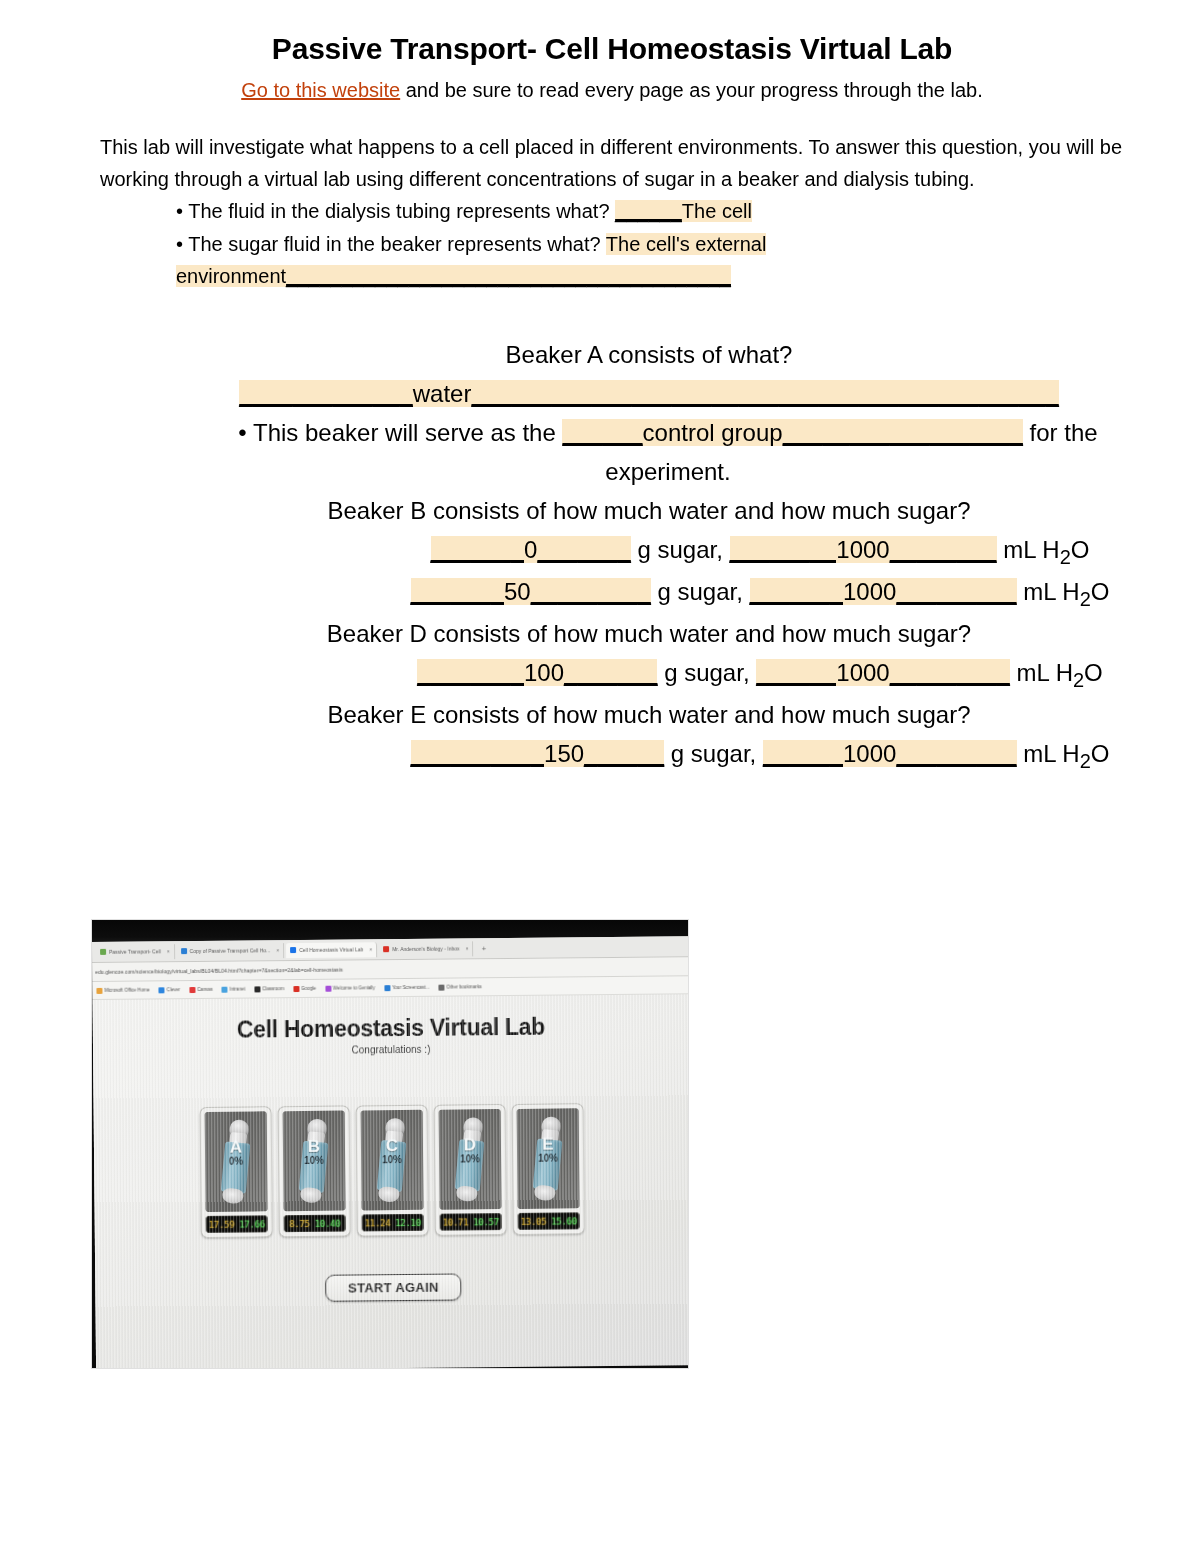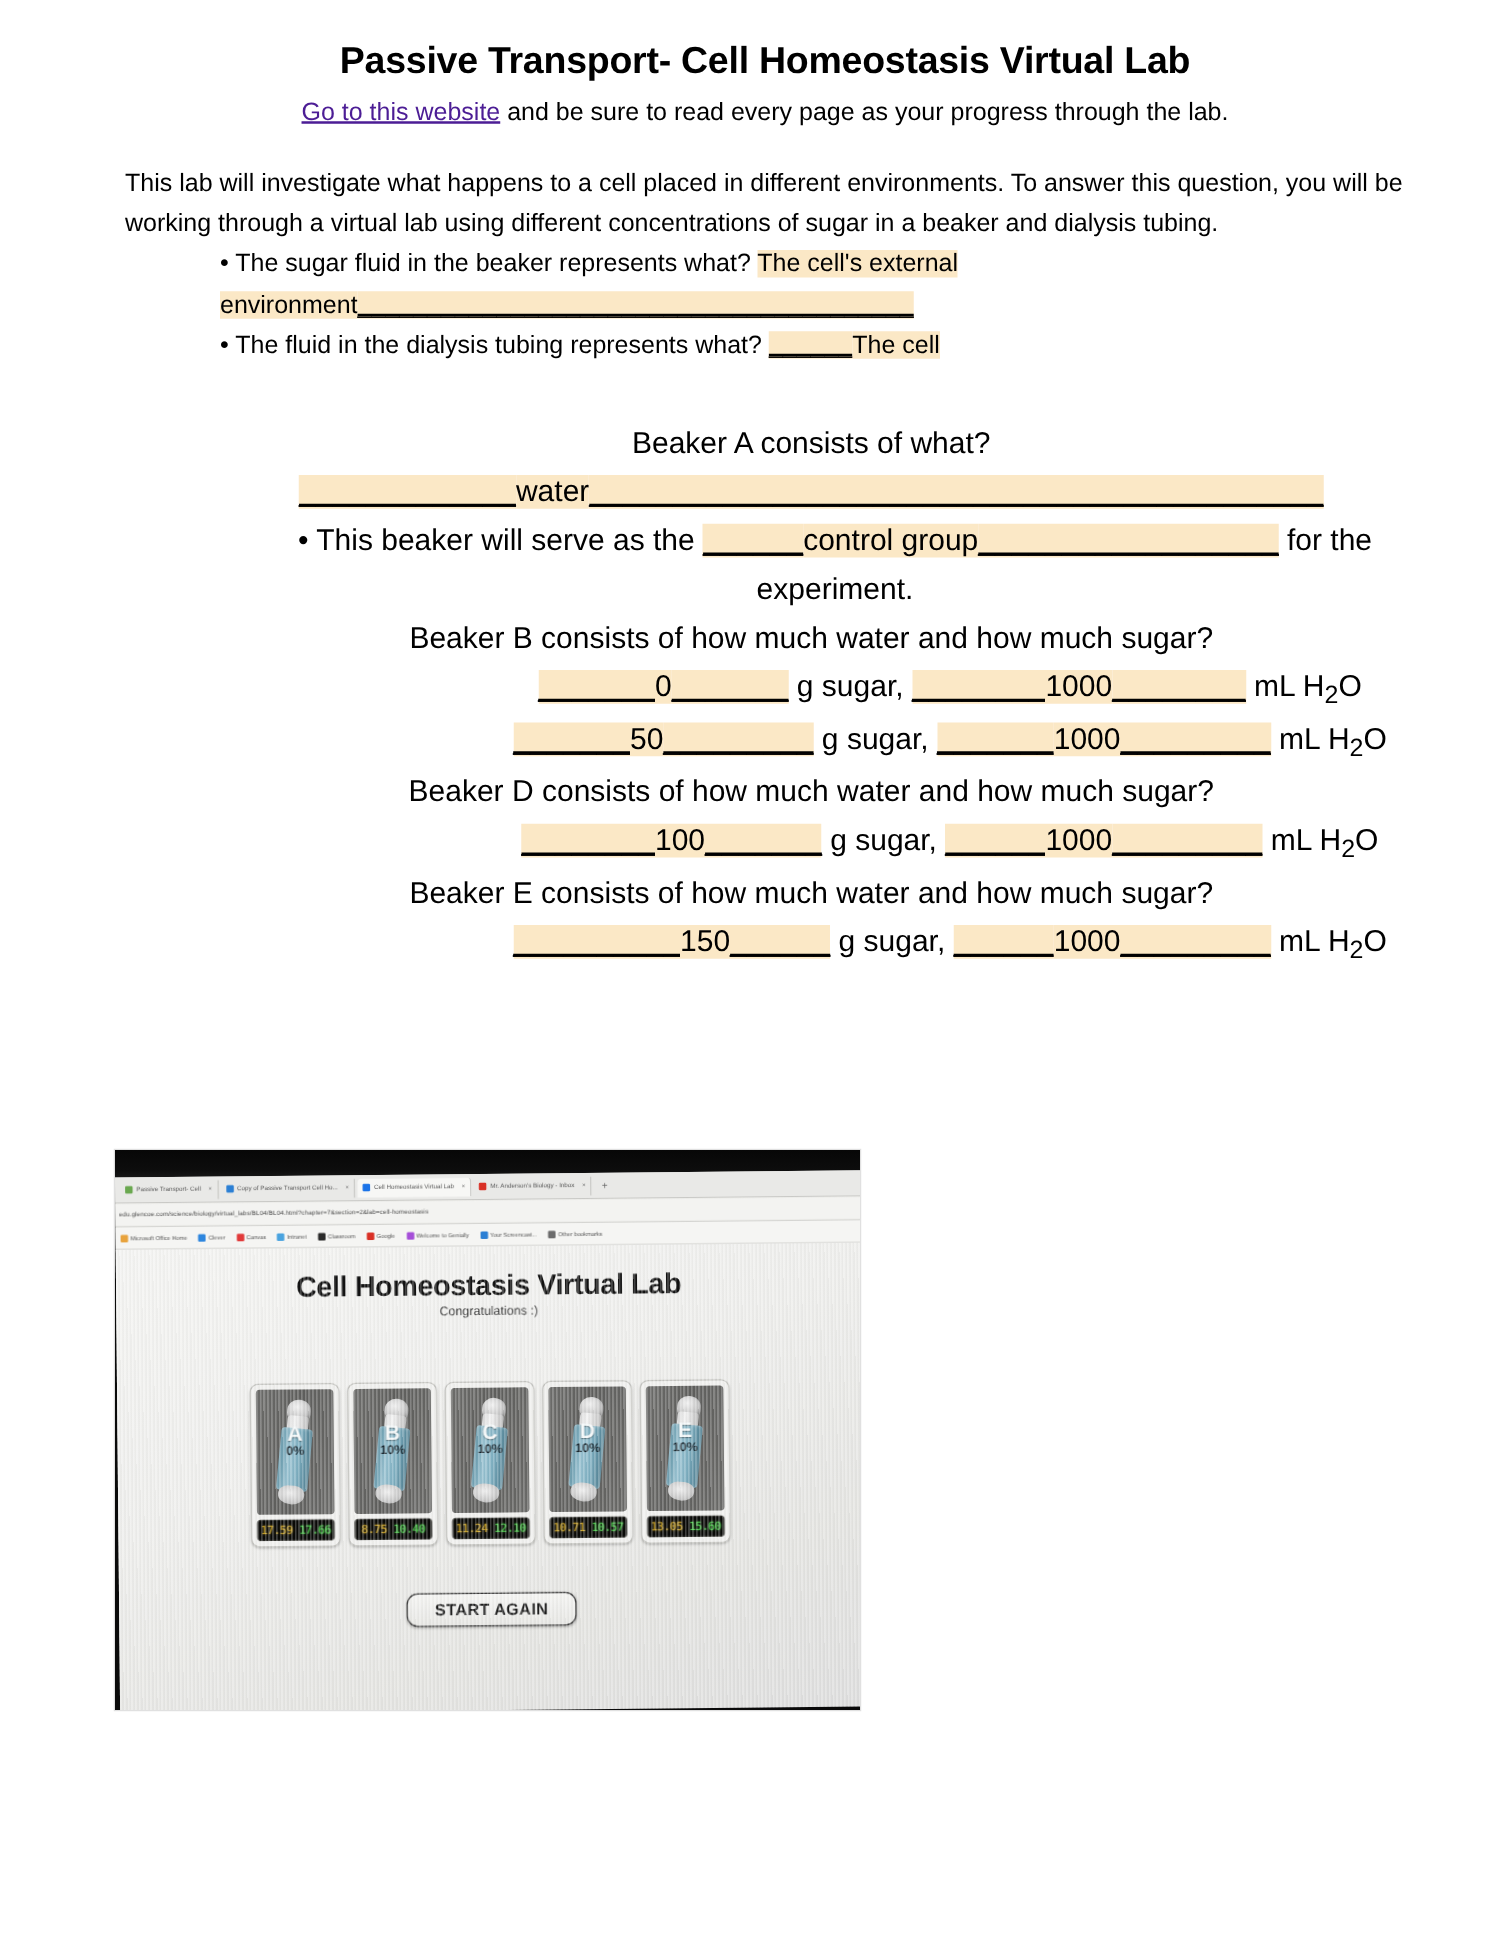--- a/index.html
+++ b/index.html
@@ -37,21 +37,21 @@
     line-height: 1.15;
     margin: 0 0 8px 0;
   }
   .subtitle-line {
     text-align: center;
     font-size: 20px;
     line-height: 1.5;
     margin: 0 0 26px 0;
   }
   .weblink {
-    color: #4c1d95;
+    color: #c2410c;
   }
 
   
   .para {
     font-size: 20px;
     line-height: 1.62;
     margin: 0;
     text-align: left;
   }
   .bullet-line {
@@ -377,23 +377,23 @@
 
 <div class="page">
   <div class="content">
 
     <h1 class="doc-title">Passive Transport- Cell Homeostasis Virtual Lab</h1>
 
     <p class="subtitle-line"><a class="weblink" href="#">Go to this website</a><span> and be sure to read every page as your progress through the lab.</span></p>
 
     <p class="para">This lab will investigate what happens to a cell placed in different environments. To answer this question, you will be working through a virtual lab using different concentrations of sugar in a beaker and dialysis tubing.</p>
 
+    <p class="bullet-line"><span>• The fluid in the dialysis tubing represents what? </span><span class="hl blank">______</span><span class="hl">The cell</span></p>
+
     <p class="bullet-line"><span>• The sugar fluid in the beaker represents what? </span><span class="hl">The cell's external environment</span><span class="hl blank">________________________________________</span></p>
-
-    <p class="bullet-line"><span>• The fluid in the dialysis tubing represents what? </span><span class="hl blank">______</span><span class="hl">The cell</span></p>
 
 
     <div class="beaker-block">
 
       <p class="beaker-q"><span>Beaker A consists of what?</span><span class="hl blank">_____________</span><span class="hl">water</span><span class="hl blank">____________________________________________</span></p>
 
       <p class="beaker-sub"><span>• This beaker will serve as the </span><span class="hl blank">______</span><span class="hl">control group</span><span class="hl blank">__________________</span><span> for the experiment.</span></p>
 
       <p class="beaker-q">Beaker B consists of how much water and how much sugar?</p>
       <p class="beaker-ans"><span class="hl blank">_______</span><span class="hl">0</span><span class="hl blank">_______</span><span> g sugar, </span><span class="hl blank">________</span><span class="hl">1000</span><span class="hl blank">________</span><span> mL H</span><sub>2</sub><span>O</span></p>

